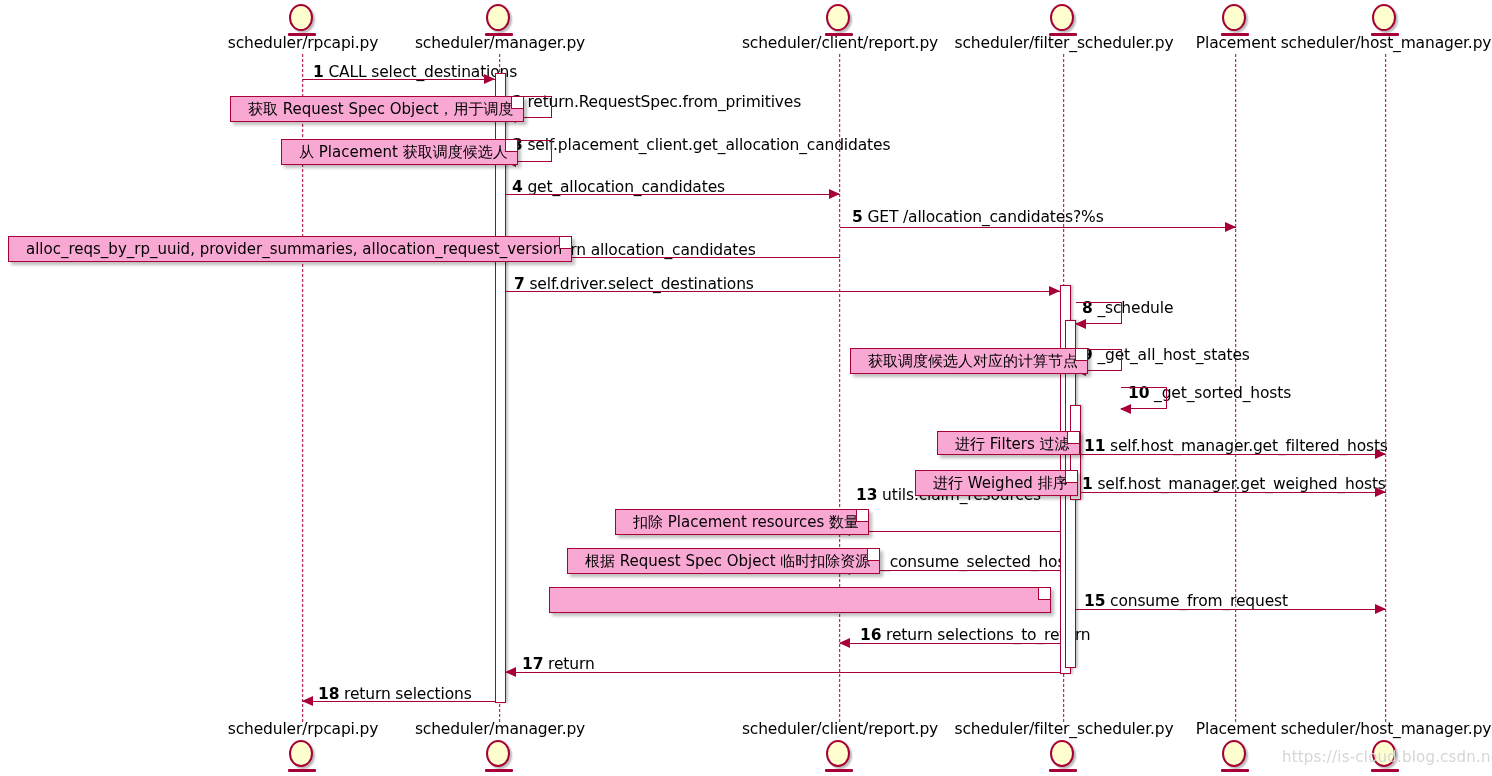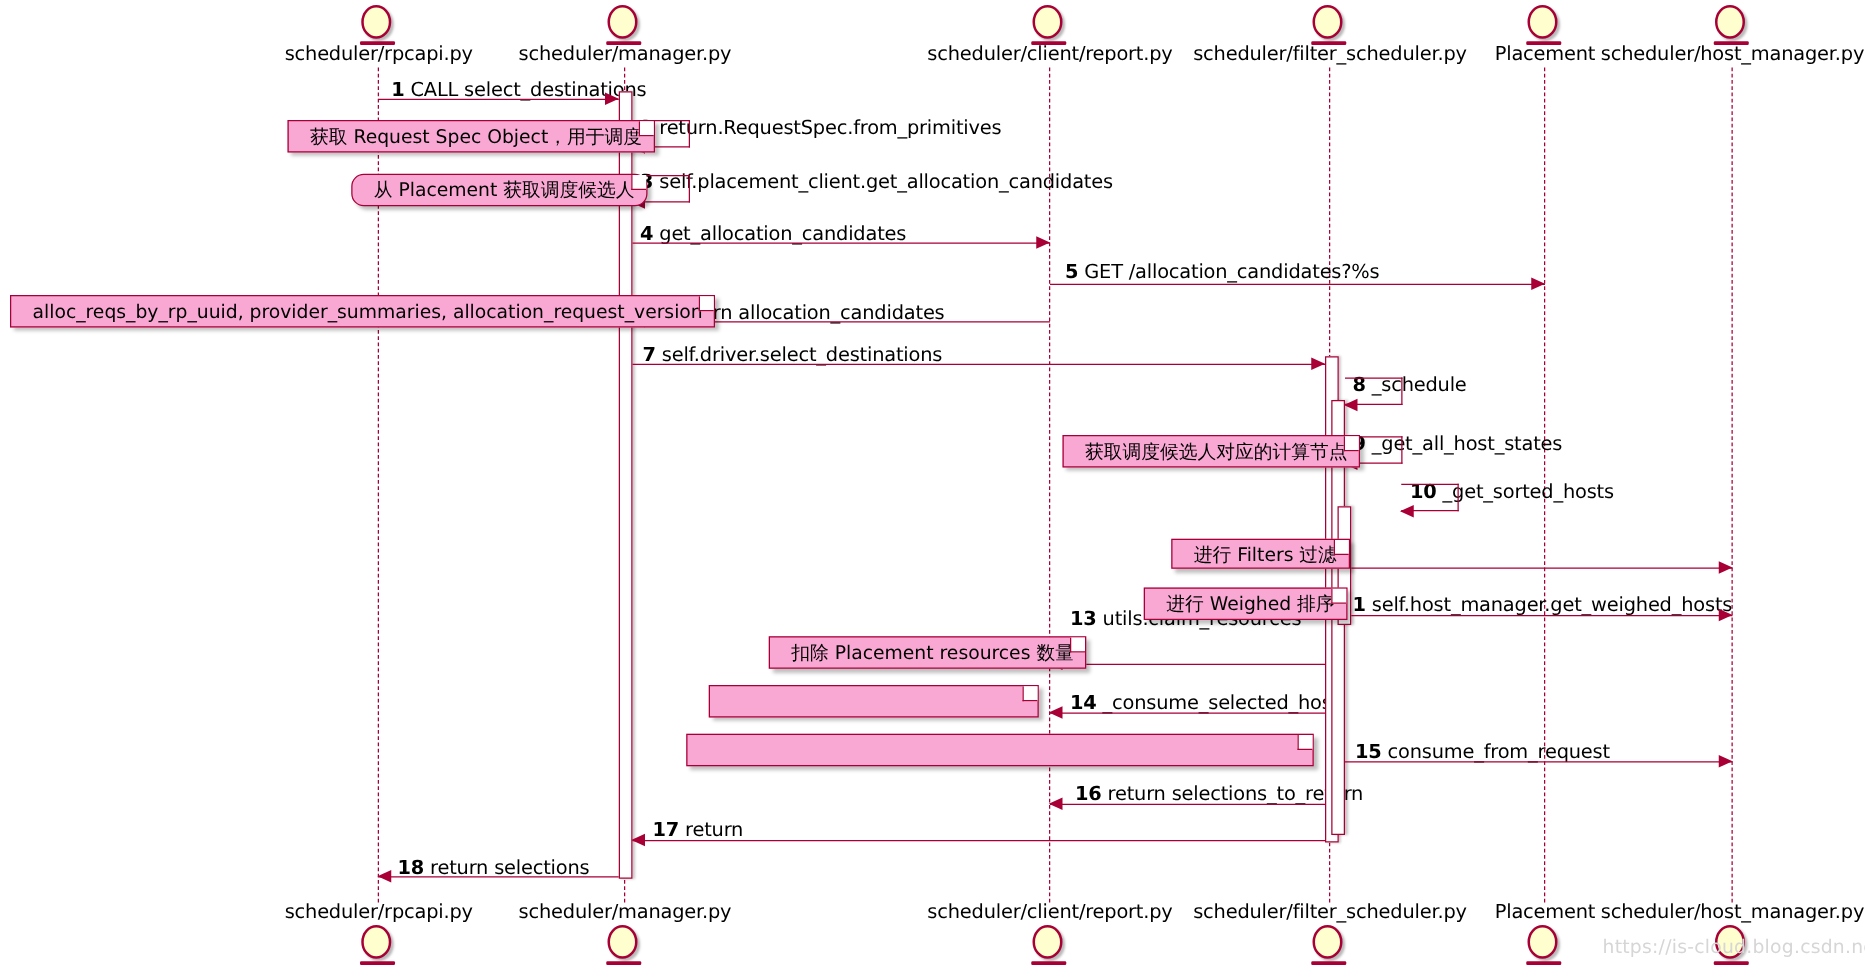--- a/index.html
+++ b/index.html
@@ -137,20 +137,21 @@
         <div class="msg-label" style="left: 1082px; top: 346px;"><span class="num">9</span> <span>_get_all_host_states</span></div>
         <div class="selfcall" style="left: 1076px; top: 349px; width: 46px; height: 22px; z-index: 20;"></div>
         <div class="arrow left" style="left: 1075px; top: 365.5px; z-index: 21;"></div>
       </div>
       <div style="position: absolute; left: 0px; top: 0px; width: 100%; height: 100%; pointer-events: none; margin-left: 40px;">
         <div class="msg-label" style="left: 1088px; top: 384px;"><span class="num">10</span> <span>_get_sorted_hosts</span></div>
         <div class="selfcall" style="left: 1081px; top: 387px; width: 46px; height: 22px; z-index: 20;"></div>
         <div class="arrow left" style="left: 1080px; top: 403.5px; z-index: 21;"></div>
       </div>
       <div style="position: absolute; left: 0px; top: 0px; width: 100%; height: 100%; pointer-events: none;">
+        <div class="msg-label" style="left: 1084px; top: 437px;"><span class="num">11</span> <span>self.host_manager.get_filtered_hosts</span></div>
         <div class="msg" style="left: 1081px; top: 454px; width: 305px; z-index: 20;"></div>
         <div class="arrow right" style="top: 449.3px; z-index: 21; left: 1375px;"></div>
       </div>
       <div style="position: absolute; left: 0px; top: 0px; width: 100%; height: 100%; pointer-events: none;">
         <div class="msg-label" style="left: 1082px; top: 475px;"><span class="num">1</span> <span>self.host_manager.get_weighed_hosts</span></div>
         <div class="msg" style="left: 1081px; top: 492px; width: 305px; z-index: 20;"></div>
         <div class="arrow right" style="top: 487.3px; z-index: 21; left: 1375px;"></div>
       </div>
       <div style="position: absolute; left: 0px; top: 0px; width: 100%; height: 100%; pointer-events: none;">
         <div class="msg-label" style="left: 856px; top: 486px;"><span class="num">13</span> <span>utils.claim_resources</span></div>
@@ -178,27 +179,27 @@
         <div class="arrow left" style="top: 667.3px; z-index: 21; left: 505px;"></div>
       </div>
       <div style="position: absolute; left: 0px; top: 0px; width: 100%; height: 100%; pointer-events: none;">
         <div class="msg-label" style="left: 318px; top: 685px;"><span class="num">18</span> <span>return selections</span></div>
         <div class="msg" style="left: 303px; top: 701px; width: 192px; z-index: 20;"></div>
         <div class="arrow left" style="top: 696.3px; z-index: 21; left: 302px;"></div>
       </div>
     </div>
   <div id="layer-notes">
       <div class="note" style="left: 230px; top: 96px; min-width: 260px; height: 26px; z-index: 40;"><span>获取 Request Spec Object，用于调度</span><div class="fold"></div></div>
-      <div class="note" style="left: 281px; top: 139px; min-width: 209px; height: 26px; z-index: 40; border-radius: 10px;"><span>从 Placement 获取调度候选人</span><div class="fold"></div></div>
+      <div class="note" style="left: 281px; top: 139px; min-width: 209px; height: 26px; z-index: 40;"><span>从 Placement 获取调度候选人</span><div class="fold"></div></div>
       <div class="note" style="left: 8px; top: 236px; min-width: 481px; height: 26px; z-index: 40;"><span>alloc_reqs_by_rp_uuid, provider_summaries, allocation_request_version</span><div class="fold"></div></div>
       <div class="note" style="left: 850px; top: 348px; min-width: 204px; height: 26px; z-index: 40;"><span>获取调度候选人对应的计算节点</span><div class="fold"></div></div>
       <div class="note" style="left: 937px; top: 431px; min-width: 117px; height: 24px; z-index: 40;"><span>进行 Filters 过滤</span><div class="fold"></div></div>
       <div class="note" style="left: 915px; top: 470px; min-width: 139px; height: 26px; z-index: 40;"><span>进行 Weighed 排序</span><div class="fold"></div></div>
       <div class="note" style="left: 615px; top: 509px; min-width: 216px; height: 26px; z-index: 40;"><span>扣除 Placement resources 数量</span><div class="fold"></div></div>
-      <div class="note" style="left: 567px; top: 548px; min-width: 264px; height: 26px; z-index: 40;"><div class="fold"></div></div>
+      <div class="note" style="left: 567px; top: 548px; min-width: 264px; height: 26px; z-index: 40;"><span>根据 Request Spec Object 临时扣除资源</span><div class="fold"></div></div>
       <div class="note" style="left: 549px; top: 587px; min-width: 502px; height: 26px; z-index: 40;"><div class="fold"></div></div>
     </div>
   <div id="layer-actors">
       <div class="actor" style="left: 303px; top: 4px;">
         <div class="head"></div>
         <div class="base"></div>
       </div>
       <div class="actor-label" style="left: 303px; top: 34px;">scheduler/rpcapi.py</div>
       <div class="actor" style="left: 303px; top: 740px;">
         <div class="head"></div>

